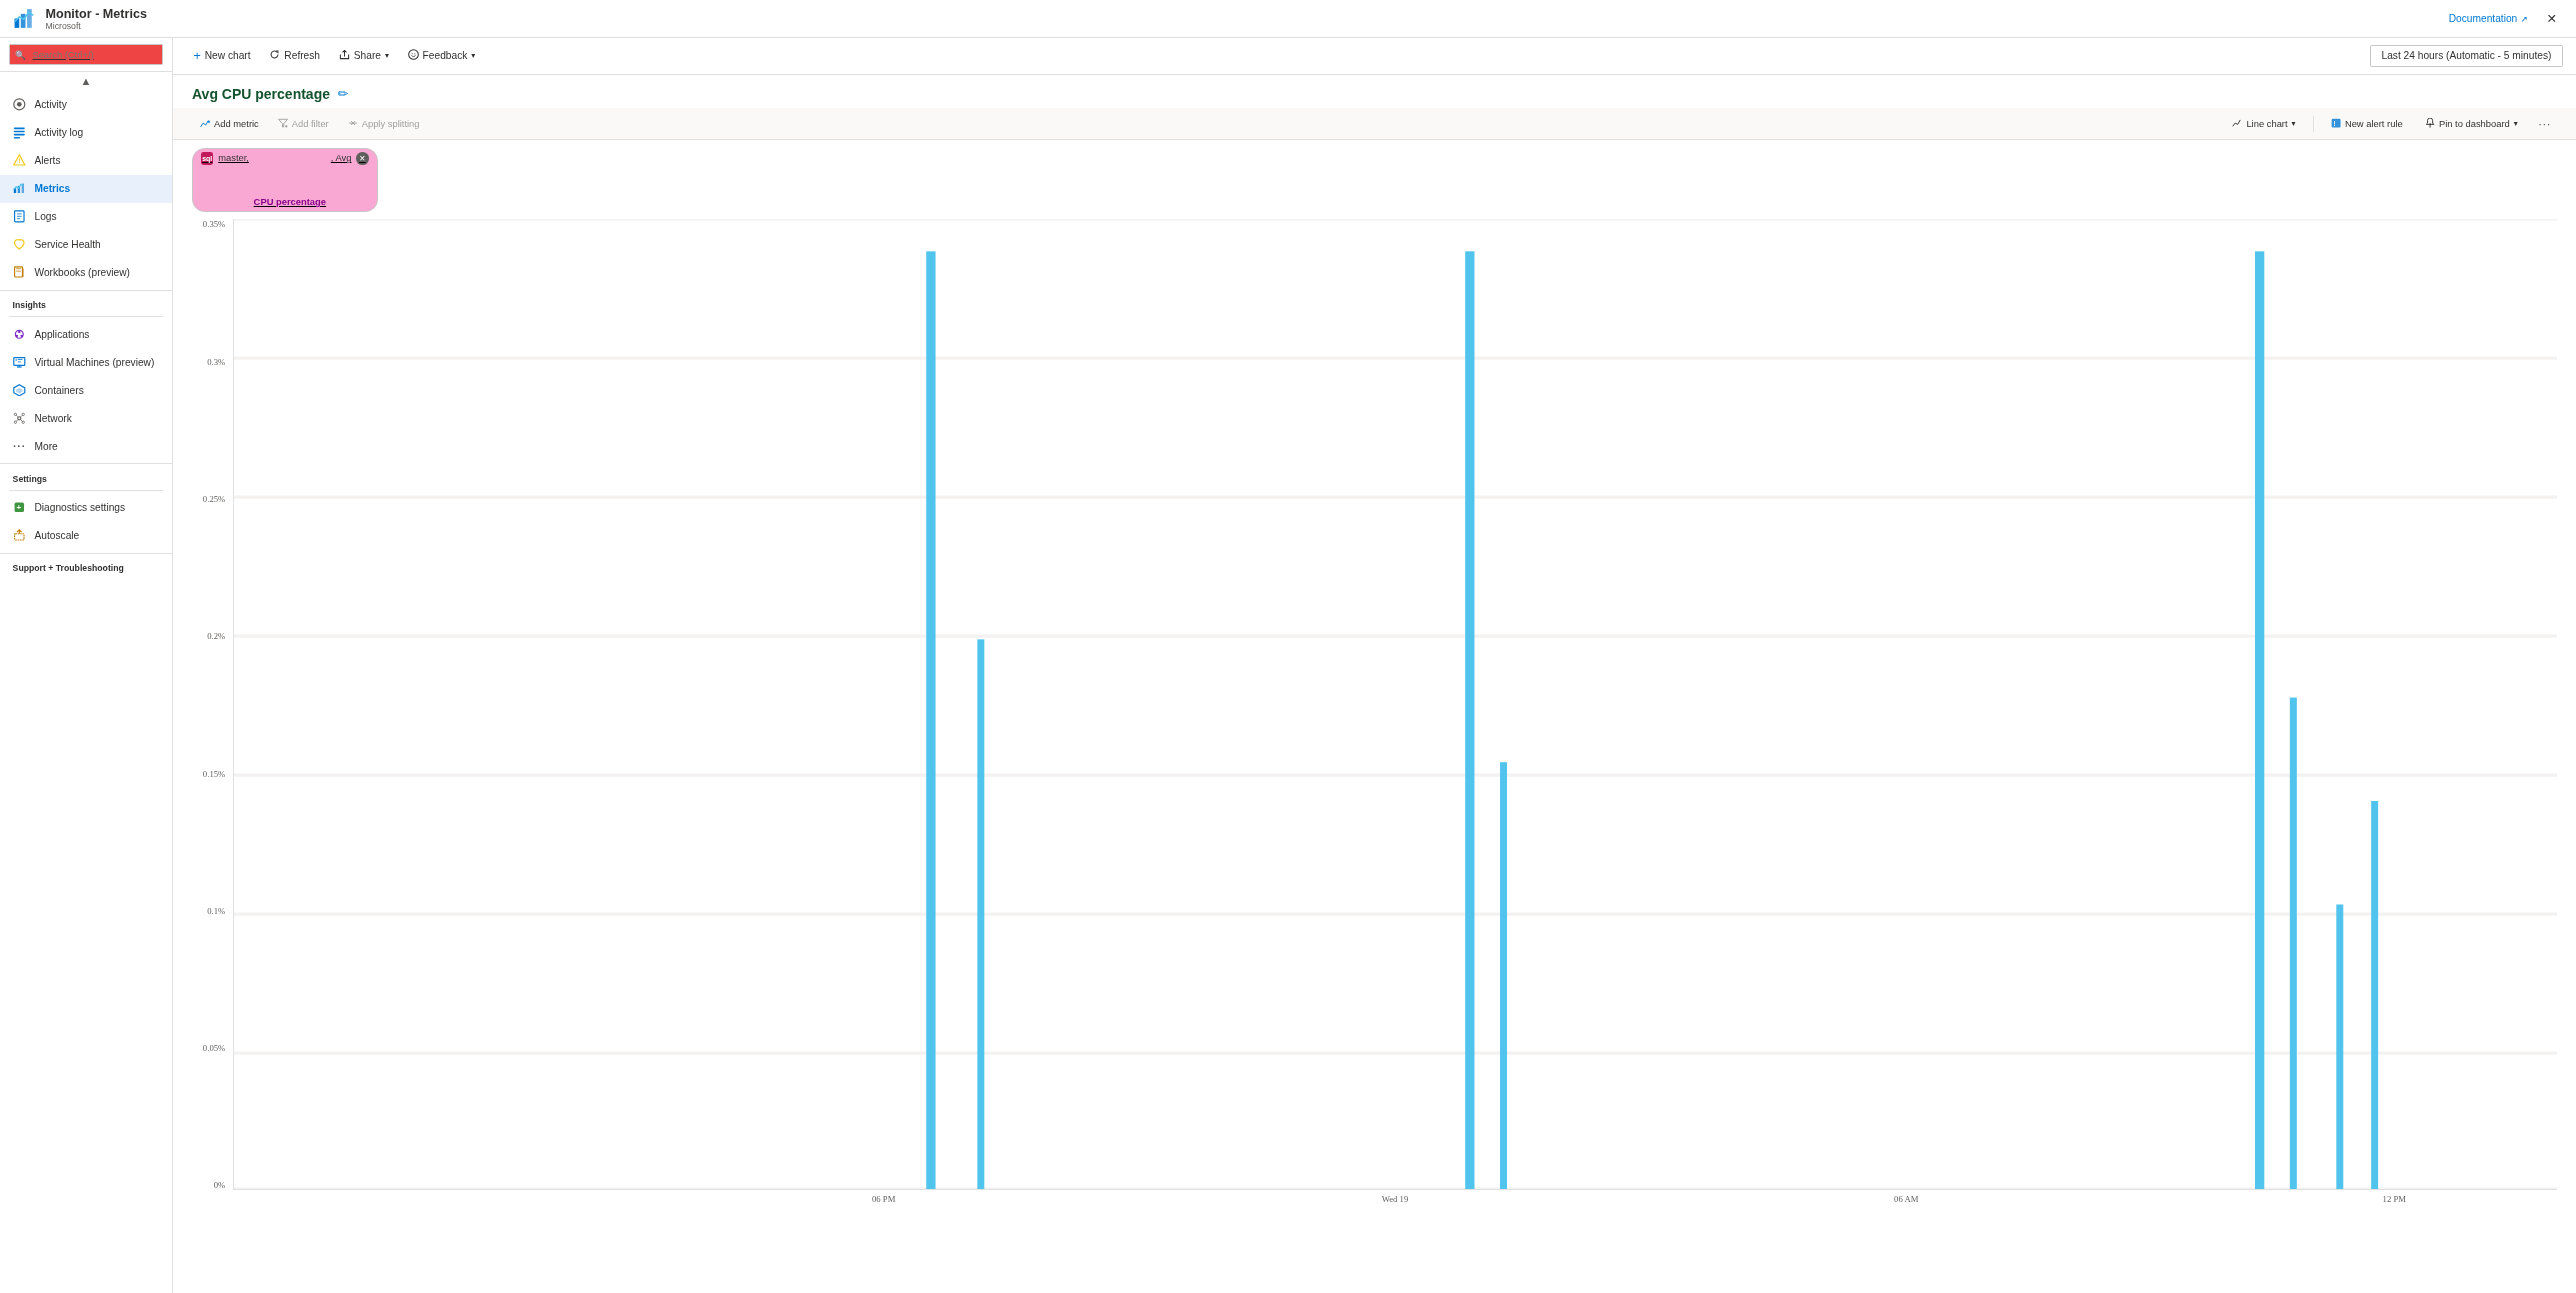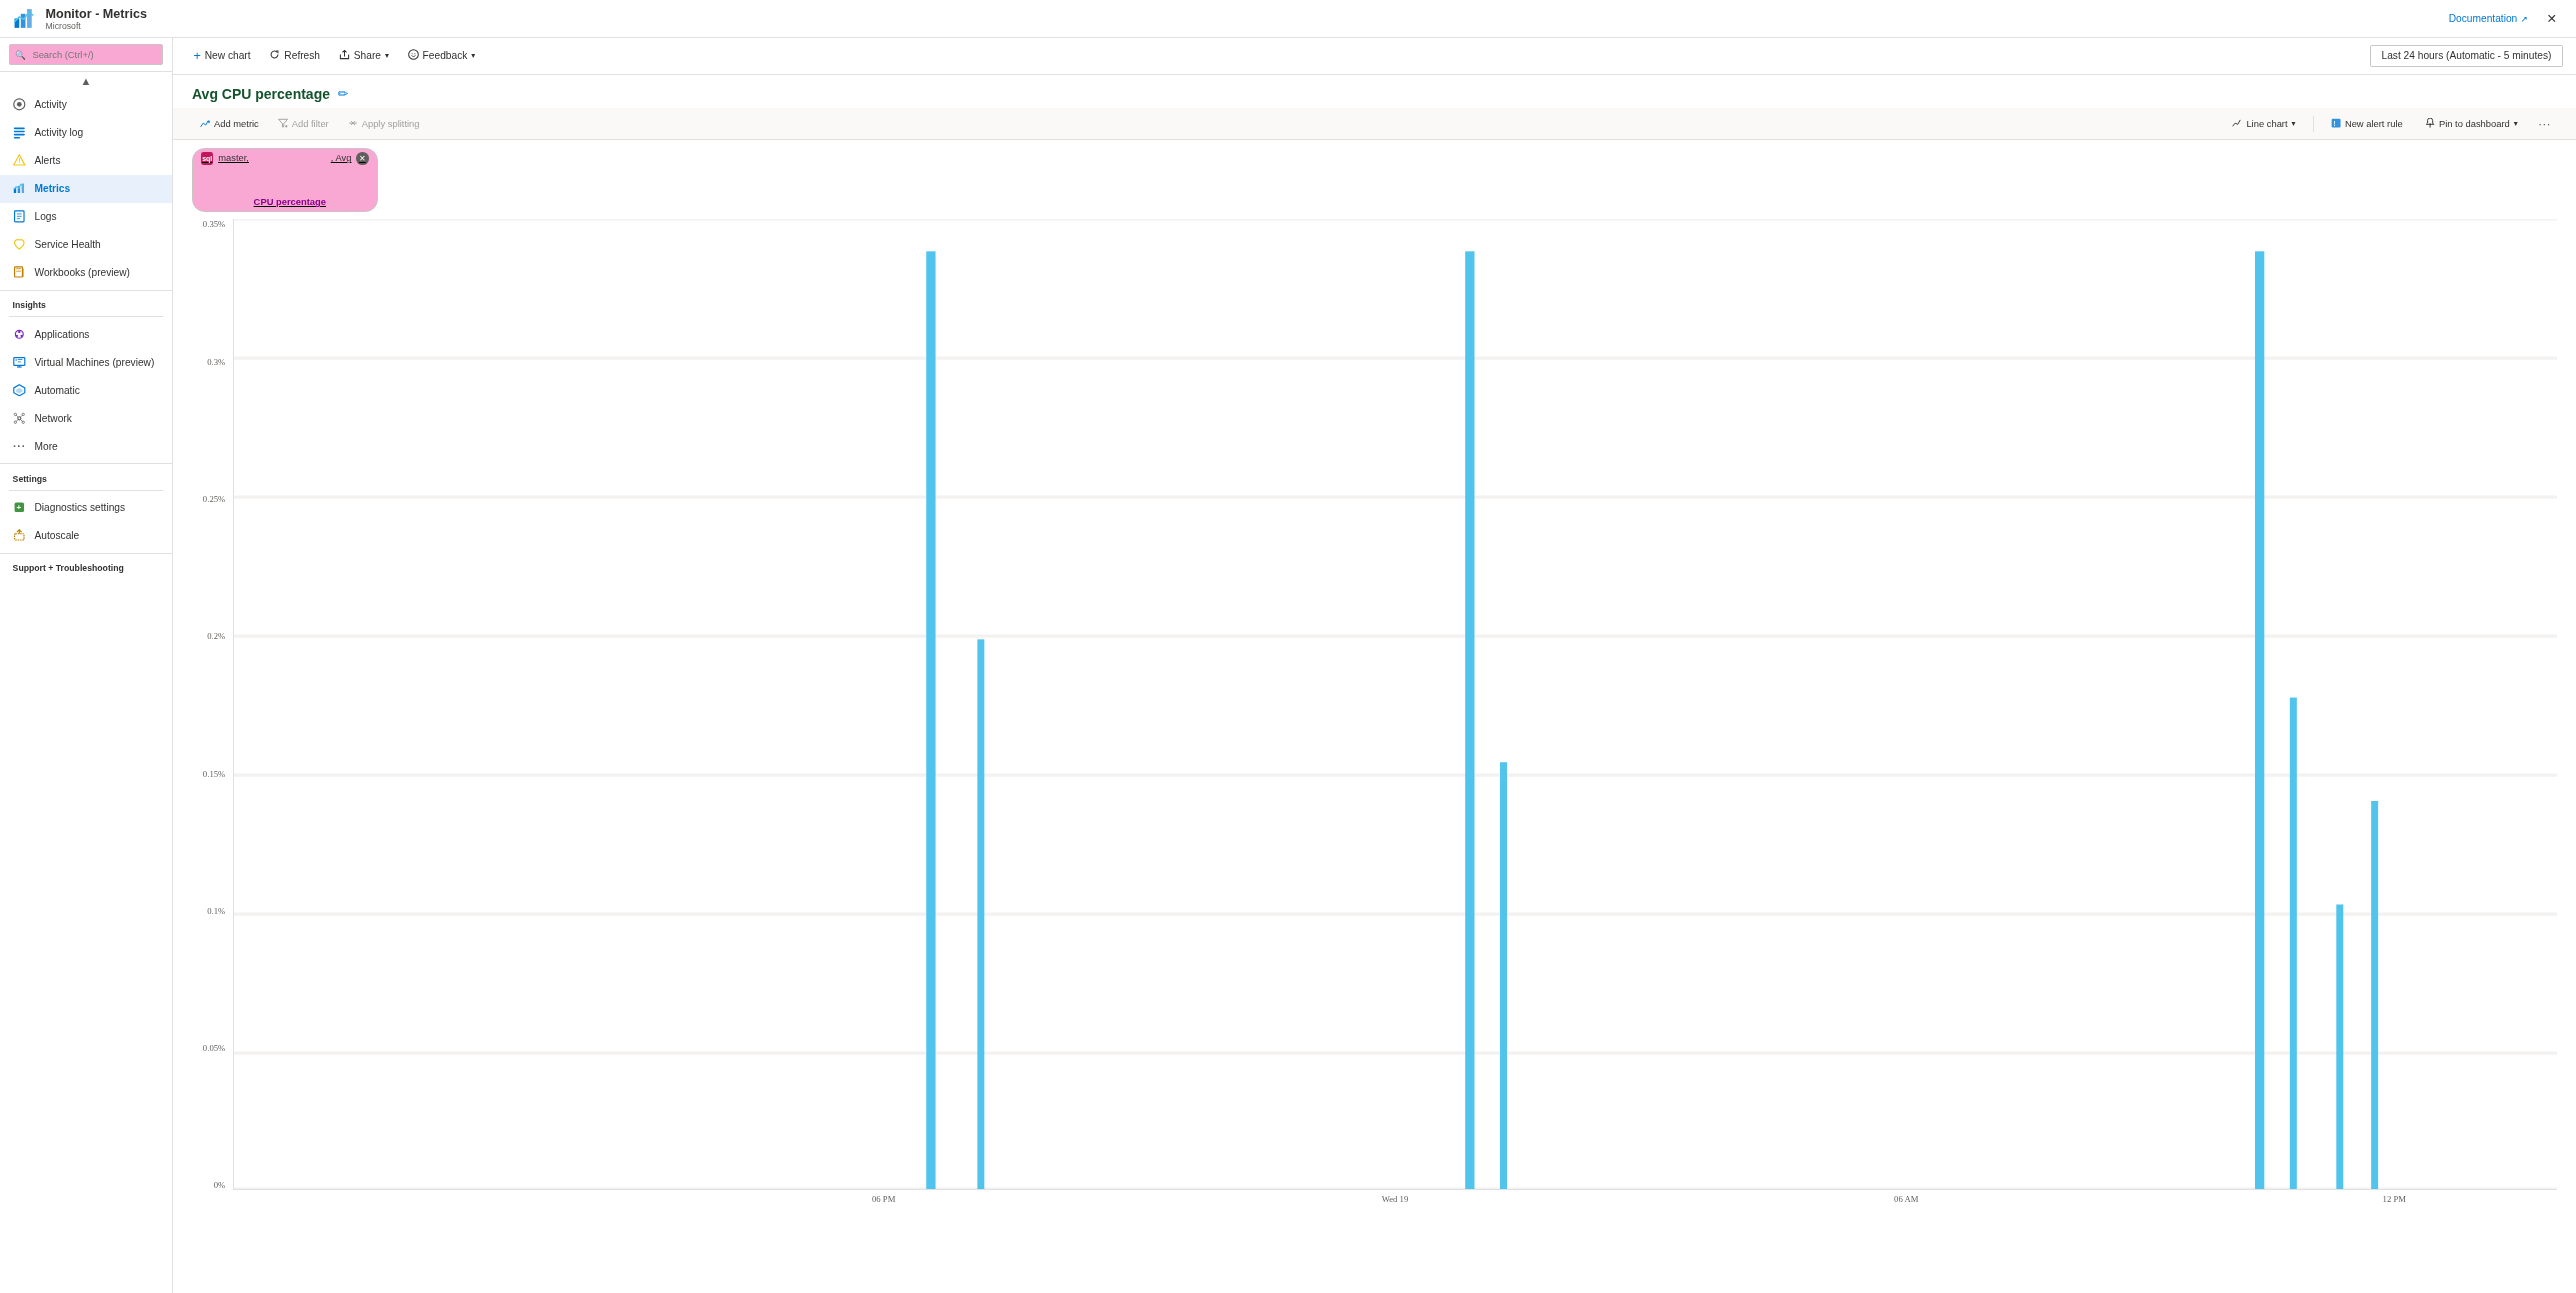--- a/index.html
+++ b/index.html
@@ -14,21 +14,21 @@
     .header-right { display: flex; align-items: center; gap: 12.6px; }
     .header-doc-link { color: #0078d4; font-size: 10.2px; text-decoration: none; display: flex; align-items: flex-end; gap: 3.1px; }
     .header-close { font-size: 12.6px; color: #323130; cursor: pointer; background: none; border: none; padding: 3.1px 6.3px; }
 
     
     .main-layout { display: flex; flex: 1; overflow: hidden; }
 
     
     .sidebar { width: 173px; background: #fff; border-right: 0.8px solid #e0e0e0; display: flex; flex-direction: column; overflow-y: auto; flex-shrink: 0; position: relative; }
     .sidebar-search { padding: 6.3px 9.4px; border-bottom: 0.8px solid #e0e0e0; }
-    .sidebar-search input { width: 100%; border: 0.8px solid #c8c6c4; border-radius: 1.6px; padding: 3.9px 6.3px 3.9px 22px; font-size: 9.4px; color: #323130; background: #f9a8d4; }
+    .sidebar-search input { width: 100%; border: 0.8px solid #c8c6c4; border-radius: 1.6px; padding: 3.9px 6.3px 3.9px 22px; font-size: 9.4px; color: #323130; background: #ef4444; text-decoration: underline; }
     .search-wrap { position: relative; }
     .search-wrap::before { content: '🔍'; position: absolute; left: 5.5px; top: 50%; transform: translateY(-50%); font-size: 8.7px; color: #605e5c; }
     .sidebar-scroll-btn { display: flex; justify-content: center; padding: 3.1px; cursor: pointer; color: #605e5c; font-size: 11px; }
     .sidebar-nav { flex: 1; }
     .nav-item { display: flex; align-items: center; gap: 7.9px; padding: 7px 12.6px; cursor: pointer; color: #323130; font-size: 10.2px; }
     .nav-item.active { background: #e8f1fb; color: #0078d4; font-weight: 600; }
     .nav-icon { width: 14px; height: 14px; flex-shrink: 0; display: flex; align-items: center; justify-content: center; font-size: 11px; }
     .section-label { padding: 9.4px 12.6px 3.1px; font-size: 8.7px; font-weight: 600; color: #323130; border-top: 0.8px solid #e0e0e0; margin-top: 3.1px; }
     .section-divider { height: 0.8px; background: #e0e0e0; margin: 3.1px 9.4px; }
 
@@ -208,21 +208,21 @@
         </span>
         <span>Virtual Machines (preview)</span>
       </div>
       <div class="nav-item">
         <span class="nav-icon">
           <svg width="12.6" height="12.6" viewBox="0 0 16 16">
               <polygon points="8,1 15,5 15,11 8,15 1,11 1,5" fill="none" stroke="#0078d4" stroke-width="1.5"></polygon>
               <polygon points="8,5 12,7 12,10 8,12 4,10 4,7" fill="#0078d4" opacity="0.3"></polygon>
             </svg>
         </span>
-        <span>Automatic</span>
+        <span>Containers</span>
       </div>
       <div class="nav-item">
         <span class="nav-icon">
           <svg width="12.6" height="12.6" viewBox="0 0 16 16">
               <circle cx="8" cy="8" r="2" fill="none" stroke="#605e5c" stroke-width="1.5"></circle>
               <circle cx="3" cy="3" r="1.5" fill="none" stroke="#605e5c" stroke-width="1"></circle>
               <circle cx="13" cy="3" r="1.5" fill="none" stroke="#605e5c" stroke-width="1"></circle>
               <circle cx="3" cy="13" r="1.5" fill="none" stroke="#605e5c" stroke-width="1"></circle>
               <circle cx="13" cy="13" r="1.5" fill="none" stroke="#605e5c" stroke-width="1"></circle>
               <line x1="6" y1="6" x2="4" y2="4" stroke="#605e5c" stroke-width="1"></line>

